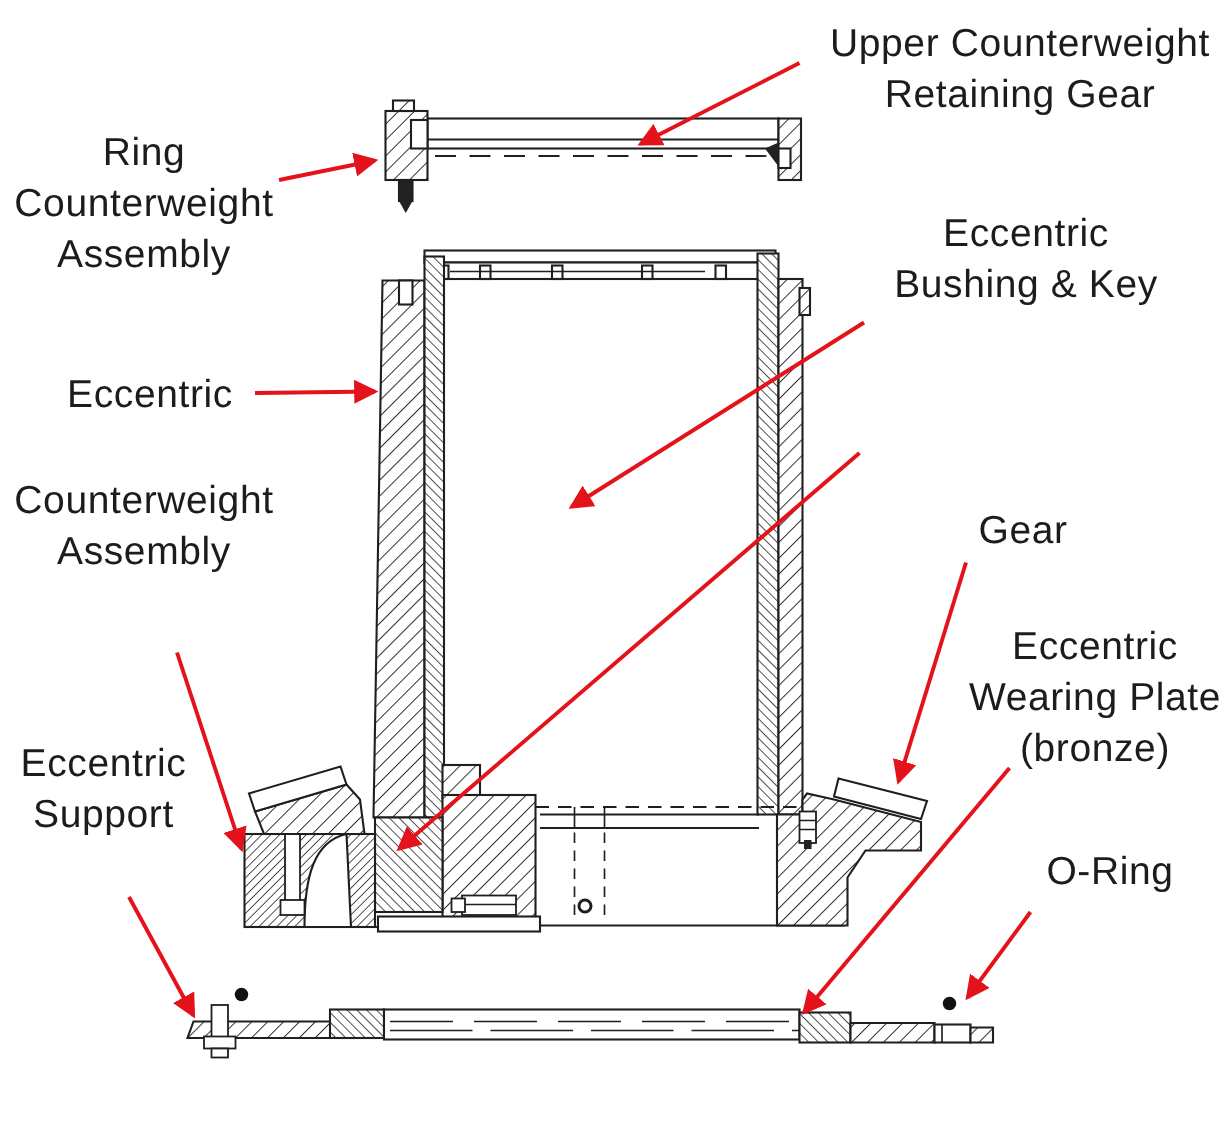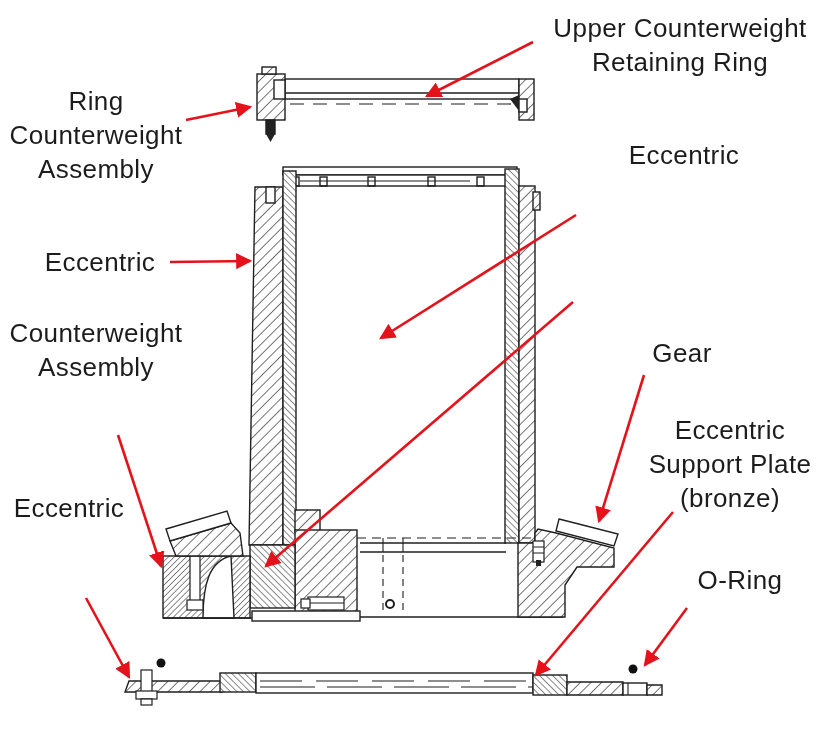--- a/index.html
+++ b/index.html
@@ -152,54 +152,56 @@
       <line x1="118" y1="435" x2="161" y2="566" marker-end="url(#ah)"></line>
       <line x1="644" y1="375" x2="599" y2="521" marker-end="url(#ah)"></line>
       <line x1="673" y1="512" x2="536" y2="675" marker-end="url(#ah)"></line>
       <line x1="86" y1="598" x2="129" y2="677" marker-end="url(#ah)"></line>
       <line x1="687" y1="608" x2="645" y2="665" marker-end="url(#ah)"></line>
     </g>
   </svg>
 
   <div class="label" style="left:680px;top:11px">
     <span class="ln">Upper Counterweight</span>
-    <span class="ln">Retaining Ring</span>
+    <span class="ln">Retaining Gear</span>
   </div>
 
   <div class="label" style="left:96px;top:84px">
     <span class="ln">Ring</span>
     <span class="ln">Counterweight</span>
     <span class="ln">Assembly</span>
   </div>
 
   <div class="label" style="left:100px;top:245px">
     <span class="ln">Eccentric</span>
   </div>
 
   <div class="label" style="left:684px;top:138px">
     <span class="ln">Eccentric</span>
+    <span class="ln">Bushing &amp; Key</span>
   </div>
 
 
   <div class="label" style="left:96px;top:316px">
     <span class="ln">Counterweight</span>
     <span class="ln">Assembly</span>
   </div>
 
   <div class="label" style="left:682px;top:336px">
     <span class="ln">Gear</span>
   </div>
 
   <div class="label" style="left:730px;top:413px">
     <span class="ln">Eccentric</span>
-    <span class="ln">Support Plate</span>
+    <span class="ln">Wearing Plate</span>
     <span class="ln">(bronze)</span>
   </div>
 
   <div class="label" style="left:69px;top:491px">
     <span class="ln">Eccentric</span>
+    <span class="ln">Support</span>
   </div>
 
   <div class="label" style="left:740px;top:563px">
     <span class="ln">O-Ring</span>
   </div>
 
 </div>
 
 </body></html>

